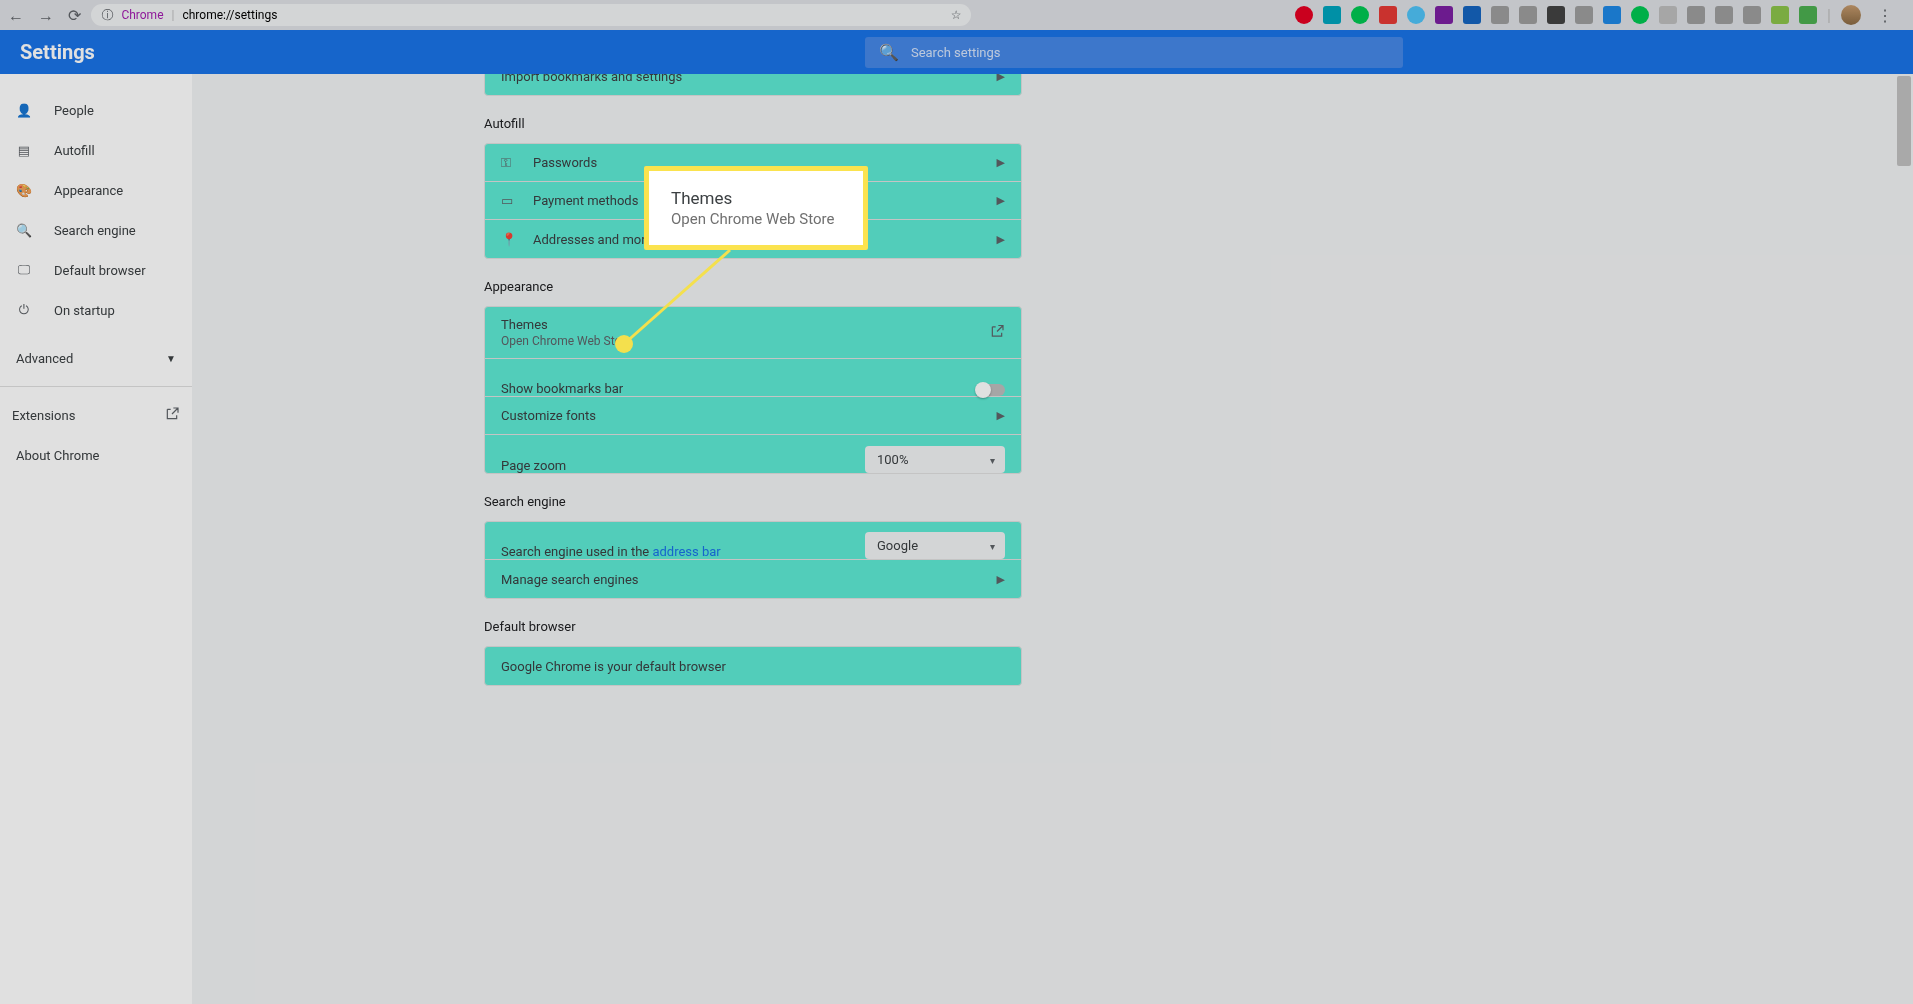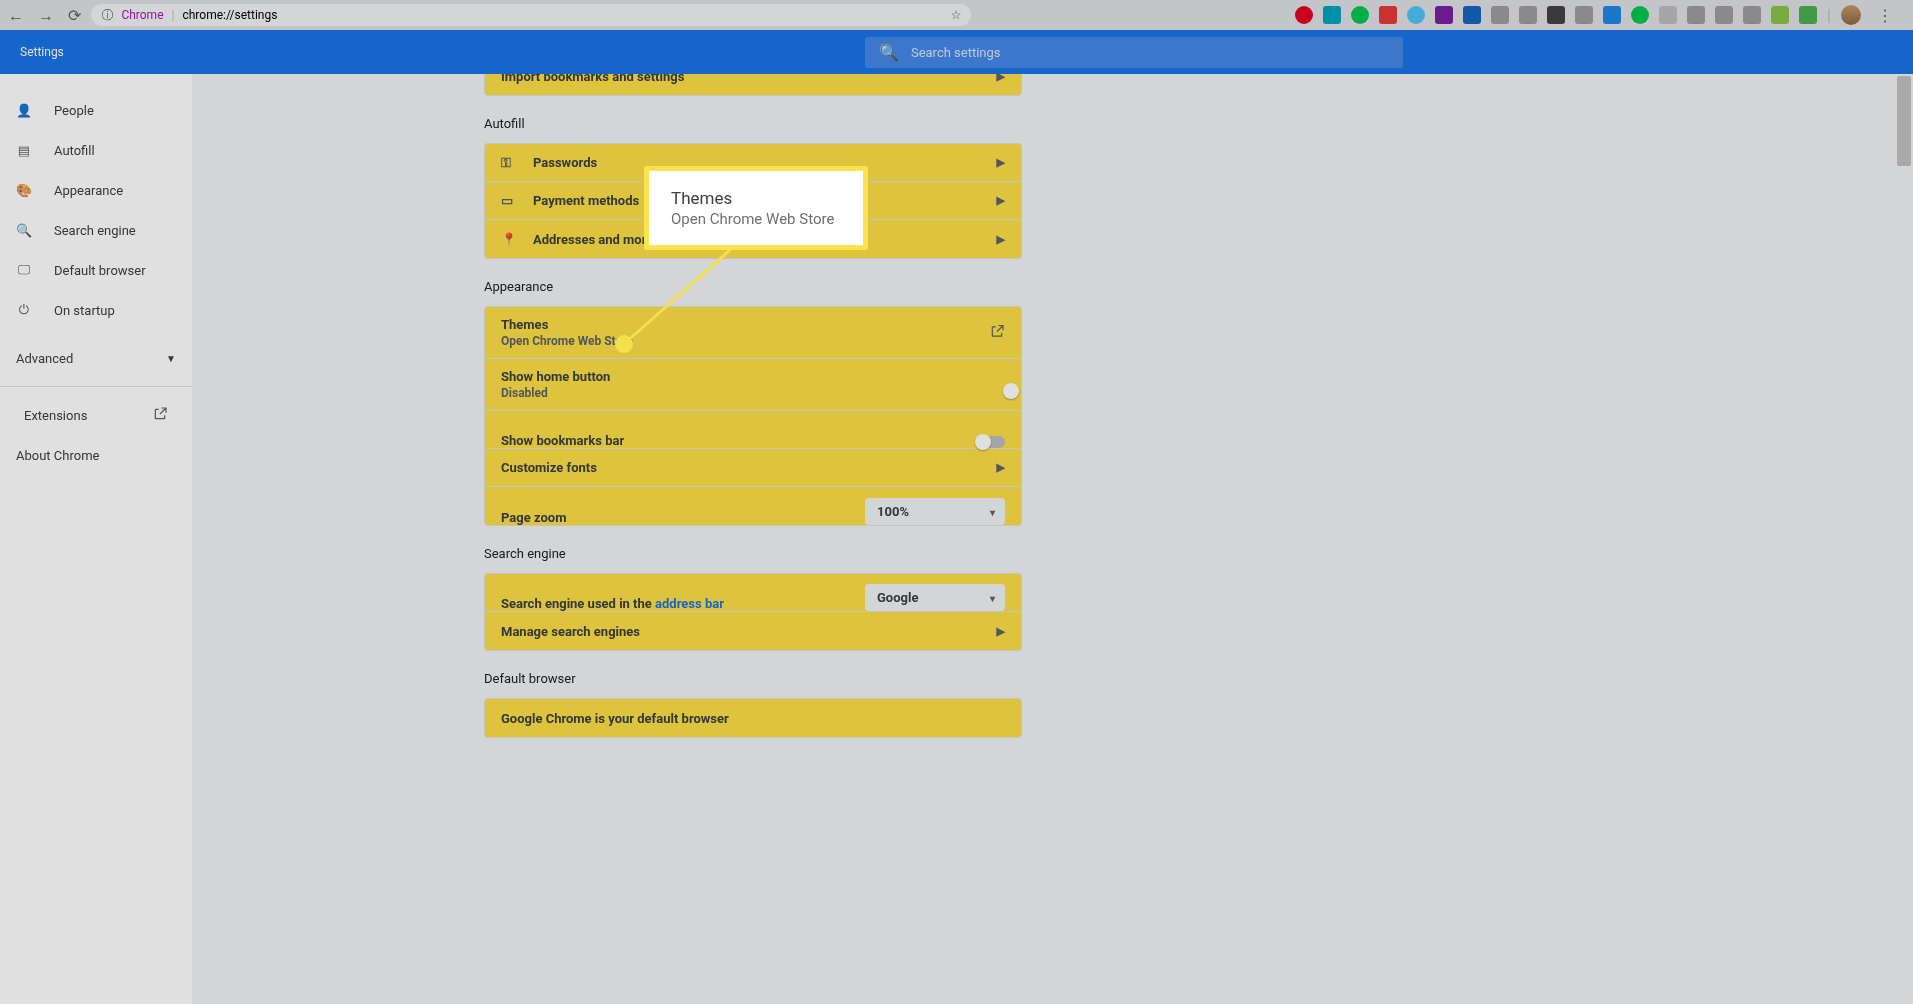--- a/index.html
+++ b/index.html
@@ -15,43 +15,43 @@
 .url-bar .url-path { color: #000; }
 .url-bar .sep { color: #bdbdbd; }
 .toolbar-spacer { flex: 1; }
 .ext-icons { display: flex; gap: 10px; align-items: center; padding-right: 6px; }
 .ext-icon { width: 18px; height: 18px; border-radius: 3px; }
 .dots { color: #5f6368; font-size: 16px; padding: 0 6px; }
 .avatar-top { width: 20px; height: 20px; border-radius: 50%; background: linear-gradient(#c59a6d,#8a6a44); }
 
 
 .app-header { height: 44px; background: #1a73e8; display: flex; align-items: center; padding: 0 20px; }
-.app-title { color: #fff; font-size: 12px; font-weight: 400; }
+.app-title { color: #fff; font-size: 20px; font-weight: 700; }
 .search-wrap { margin-left: auto; width: 538px; margin-right: 490px; }
 .search-wrap-inner { height: 31px; background: #4688e7; border-radius: 3px; display: flex; align-items: center; padding: 0 14px; gap: 12px; }
 .search-wrap input { background: transparent; border: none; outline: none; color: #fff; font-size: 13px; flex: 1; }
 .search-wrap input::placeholder { color: #d6e4fb; }
 .search-icon { color: #fff; }
 
 .main { display: flex; height: calc(1004px - 30px - 44px); }
 
 
 .sidebar { width: 192px; padding-top: 16px; background: #fff; }
 .side-item { display: flex; align-items: center; height: 40px; padding-left: 16px; gap: 22px; font-size: 13px; color: #3c4043; cursor: pointer; }
 .side-item .icon { width: 16px; text-align: center; color: #5f6368; }
 .side-advanced { display: flex; align-items: center; justify-content: space-between; height: 40px; padding: 0 16px; font-size: 13px; color: #3c4043; margin-top: 8px; }
 .side-divider { height: 1px; background: #e0e0e0; margin: 8px 0; }
-.side-ext { display: flex; align-items: center; justify-content: space-between; height: 40px; padding: 0 24px; font-size: 13px; color: #3c4043; }
+.side-ext { display: flex; align-items: center; justify-content: space-between; height: 40px; padding: 0 12px; font-size: 13px; color: #3c4043; }
 .side-about { padding: 0 16px; height: 40px; display: flex; align-items: center; font-size: 13px; color: #3c4043; }
 
 
 .content { flex: 1; overflow-y: auto; padding-bottom: 40px; }
 .content-inner { width: 538px; margin-left: 292px; padding-top: 0; }
 .section-title { font-size: 13px; color: #202124; margin: 20px 0 12px; }
-.panel { border: 1px solid #e0e0e0; border-radius: 4px; background: #fde047; font-weight: bold; }
+.panel { border: 1px solid #e0e0e0; border-radius: 4px; background: #5eead4; }
 .row { display: flex; align-items: center; height: 38px; padding: 0 16px; font-size: 13px; color: #3c4043; border-bottom: 1px solid #e0e0e0; position: relative; }
 .row:last-child { border-bottom: none; }
 .row .row-icon { width: 18px; margin-right: 14px; color: #5f6368; }
 .row-action { margin-left: auto; color: #5f6368; font-size: 11px; }
 .two-line { height: 52px; flex-direction: column; align-items: flex-start; justify-content: center; gap: 2px; position: relative; }
 .two-line .t1 { font-size: 13px; color: #3c4043; }
 .two-line .t2 { font-size: 12px; color: #5f6368; }
 .two-line .row-action { position: absolute; right: 16px; top: 50%; transform: translateY(-50%); }
 .toggle { width: 28px; height: 12px; background: #bdbdbd; border-radius: 6px; position: relative; }
 .toggle::after { content: ''; position: absolute; width: 16px; height: 16px; background: #fff; border-radius: 50%; top: -2px; left: -2px; box-shadow: 0 1px 2px rgba(0,0,0,.3); }
@@ -201,25 +201,20 @@
 
       <div class="section-title">Appearance</div>
       <div class="panel">
         <div class="row two-line">
           <span class="t1">Themes</span>
           <span class="t2">Open Chrome Web Store</span>
           <span class="row-action open-icon"><svg viewBox="0 0 24 24">
                 <path d="M14 3h7v7M21 3l-9 9M5 5h5M5 5v14h14v-5"></path>
               </svg></span>
         </div>
-        <div class="row two-line">
-          <span class="t1">Show home button</span>
-          <span class="t2">Disabled</span>
-          <span class="row-action"><span class="toggle"></span></span>
-        </div>
         <div class="row row-split">
           <span>Show bookmarks bar</span>
           <span class="toggle"></span>
         </div>
         <div class="row">
           <span>Customize fonts</span>
           <span class="row-action">▶</span>
         </div>
         <div class="row row-split">
           <span>Page zoom</span>

